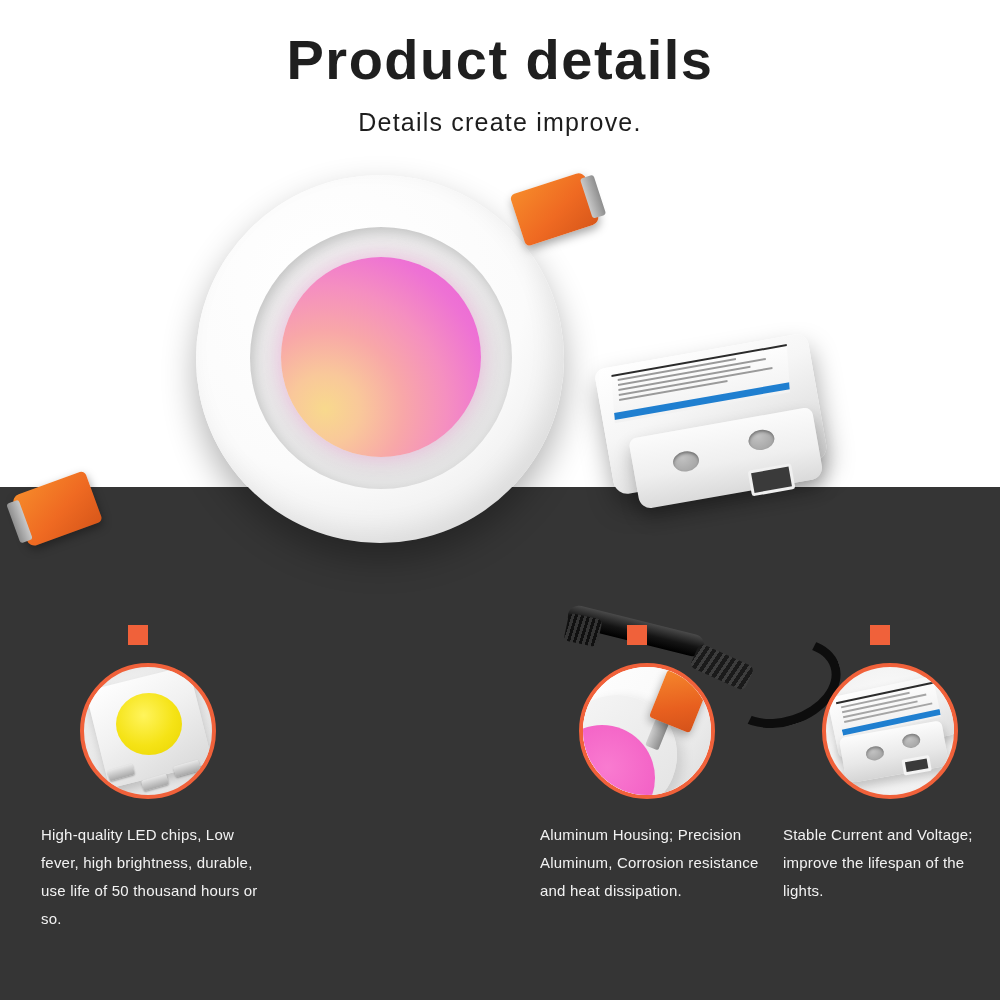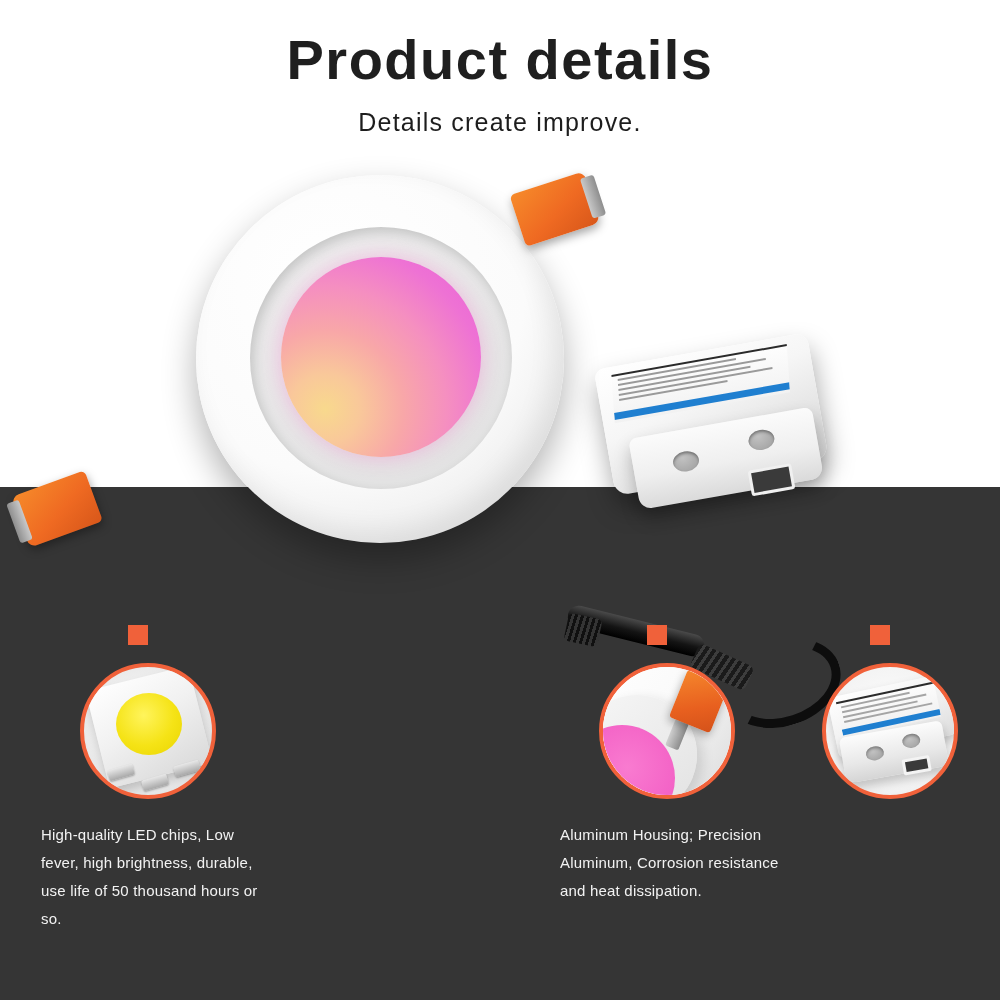--- a/index.html
+++ b/index.html
@@ -128,21 +128,21 @@
   .cable-loop {
     position:absolute; left:722px; top:490px; width:120px; height:86px;
     border:9px solid #0d0d0d; border-radius:50%;
     border-left-color:transparent; border-top-color:transparent;
     transform: rotate(-18deg);
   }
 
   
   .features { position:absolute; left:0; top:600px; width:854px; height:400px;margin-left:8px; }
   .feature { position:absolute; top:0; width:248px; }
-  .f0 { left:22px; } .f1 { left:270px; } .f2 { left:541px; } .f3 { left:764px; }
+  .f0 { left:22px; } .f1 { left:270px; } .f2 { left:521px; } .f3 { left:764px; }
 
   .marker { width:20px; height:20px; background:#f0613a; margin-left:98px; margin-top:25px; }
 
   .thumb-wrap { margin-top:18px; margin-left:50px; }
   .thumb {
     position:relative; width:136px; height:136px; border-radius:50%;
     border:4px solid #f0613a; overflow:hidden; background:#fff;
   }
 
   
@@ -335,16 +335,17 @@
               <div class="d-blue"></div>
             </div>
           </div>
           <div class="d-foot">
             <div class="d-hole d-hole-a"></div>
             <div class="d-hole d-hole-b"></div>
             <div class="d-sock"></div>
           </div>
         </div>
       </div>
+      <div class="f-text">Stable Current and Voltage; improve the lifespan of the lights.</div>
     </div>
 
   </div>
 </div>
 
 </body></html>

